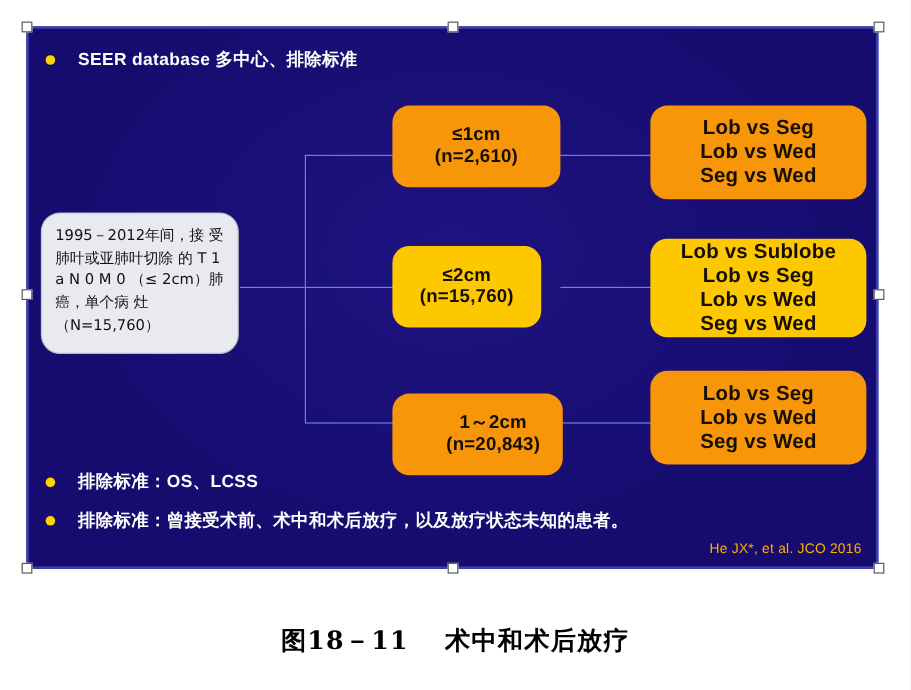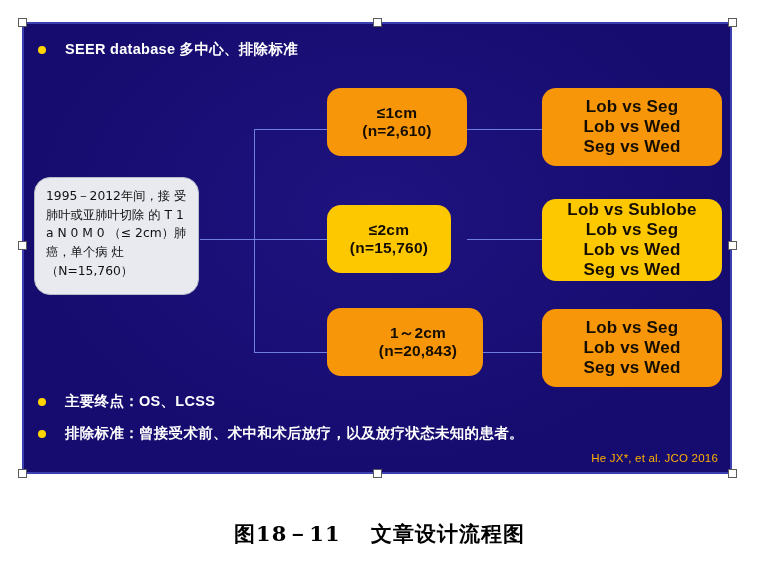--- a/index.html
+++ b/index.html
@@ -118,21 +118,21 @@
   .flow-box .ln { display: block; }
   .orange { background: #f79608; }
   .yellow { background: #fdc800; }
 
   .size-box { font-size: 15.5px; letter-spacing: 0.2px; }
   .cmp-box  { font-size: 17px; letter-spacing: 0.2px; }
 
   
   #box-size-1 { left: 303px; top: 64px;  width: 140px; height: 68px; }
   #box-size-2 { left: 303px; top: 181px; width: 124px; height: 68px; }
-  #box-size-3 { left: 303px; top: 284px; width: 156px; height: 68px; padding-left: 26px; }
+  #box-size-3 { left: 303px; top: 304px; width: 142px; height: 68px; padding-left: 26px; }
 
   
   #box-cmp-1 { left: 518px; top: 64px;  width: 180px; height: 78px; }
   #box-cmp-2 { left: 518px; top: 175px; width: 180px; height: 82px; }
   #box-cmp-3 { left: 518px; top: 285px; width: 180px; height: 78px; }
 
   
   .conn {
     position: absolute;
     background: #6f7ee0;
@@ -233,35 +233,35 @@
     <span class="ln">Seg vs Wed</span>
   </div>
   <div class="flow-box cmp-box orange" id="box-cmp-3">
     <span class="ln">Lob vs Seg</span>
     <span class="ln">Lob vs Wed</span>
     <span class="ln">Seg vs Wed</span>
   </div>
 
   <div class="bullet-row" id="bullet-endpoint">
     <span class="bullet-dot"></span>
-    <span class="bullet-text">主要终点：OS、LCSS</span>
+    <span class="bullet-text">排除标准：OS、LCSS</span>
   </div>
   <div class="bullet-row" id="bullet-exclusion">
     <span class="bullet-dot"></span>
     <span class="bullet-text">排除标准：曾接受术前、术中和术后放疗，以及放疗状态未知的患者。</span>
   </div>
 
   <div id="citation">He JX*, et al. JCO 2016</div>
 </div>
 
 <div class="handle h-tl"></div>
 <div class="handle h-tc"></div>
 <div class="handle h-tr"></div>
 <div class="handle h-ml"></div>
 <div class="handle h-mr"></div>
 <div class="handle h-bl"></div>
 <div class="handle h-bc"></div>
 <div class="handle h-br"></div>
 
 <div id="caption">
   <span class="cap-num">图18－11</span>
-  <span>文章设计流程图</span>
+  <span>术中和术后放疗</span>
 </div>
 
 </body></html>

